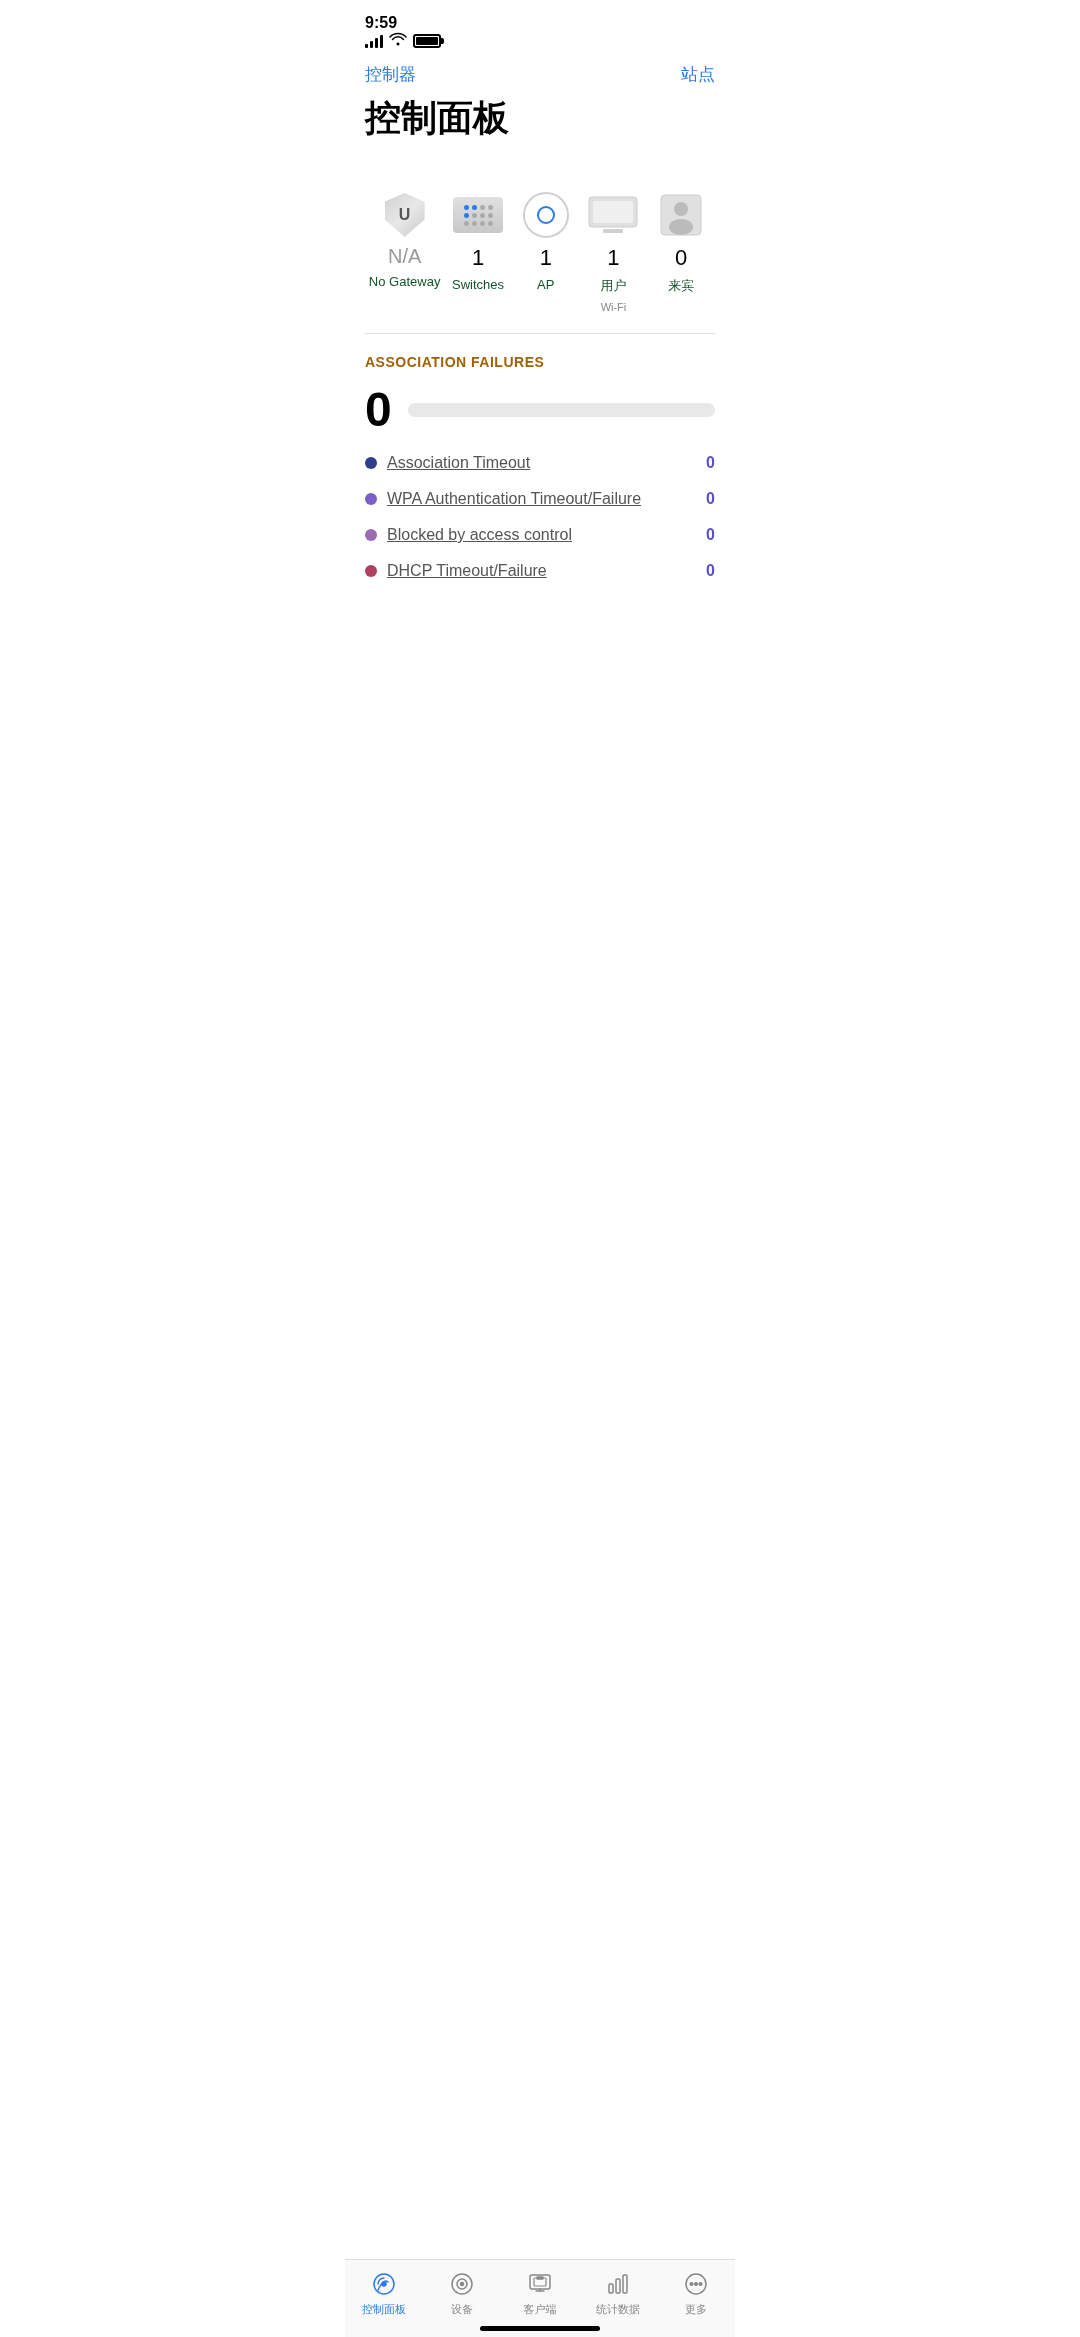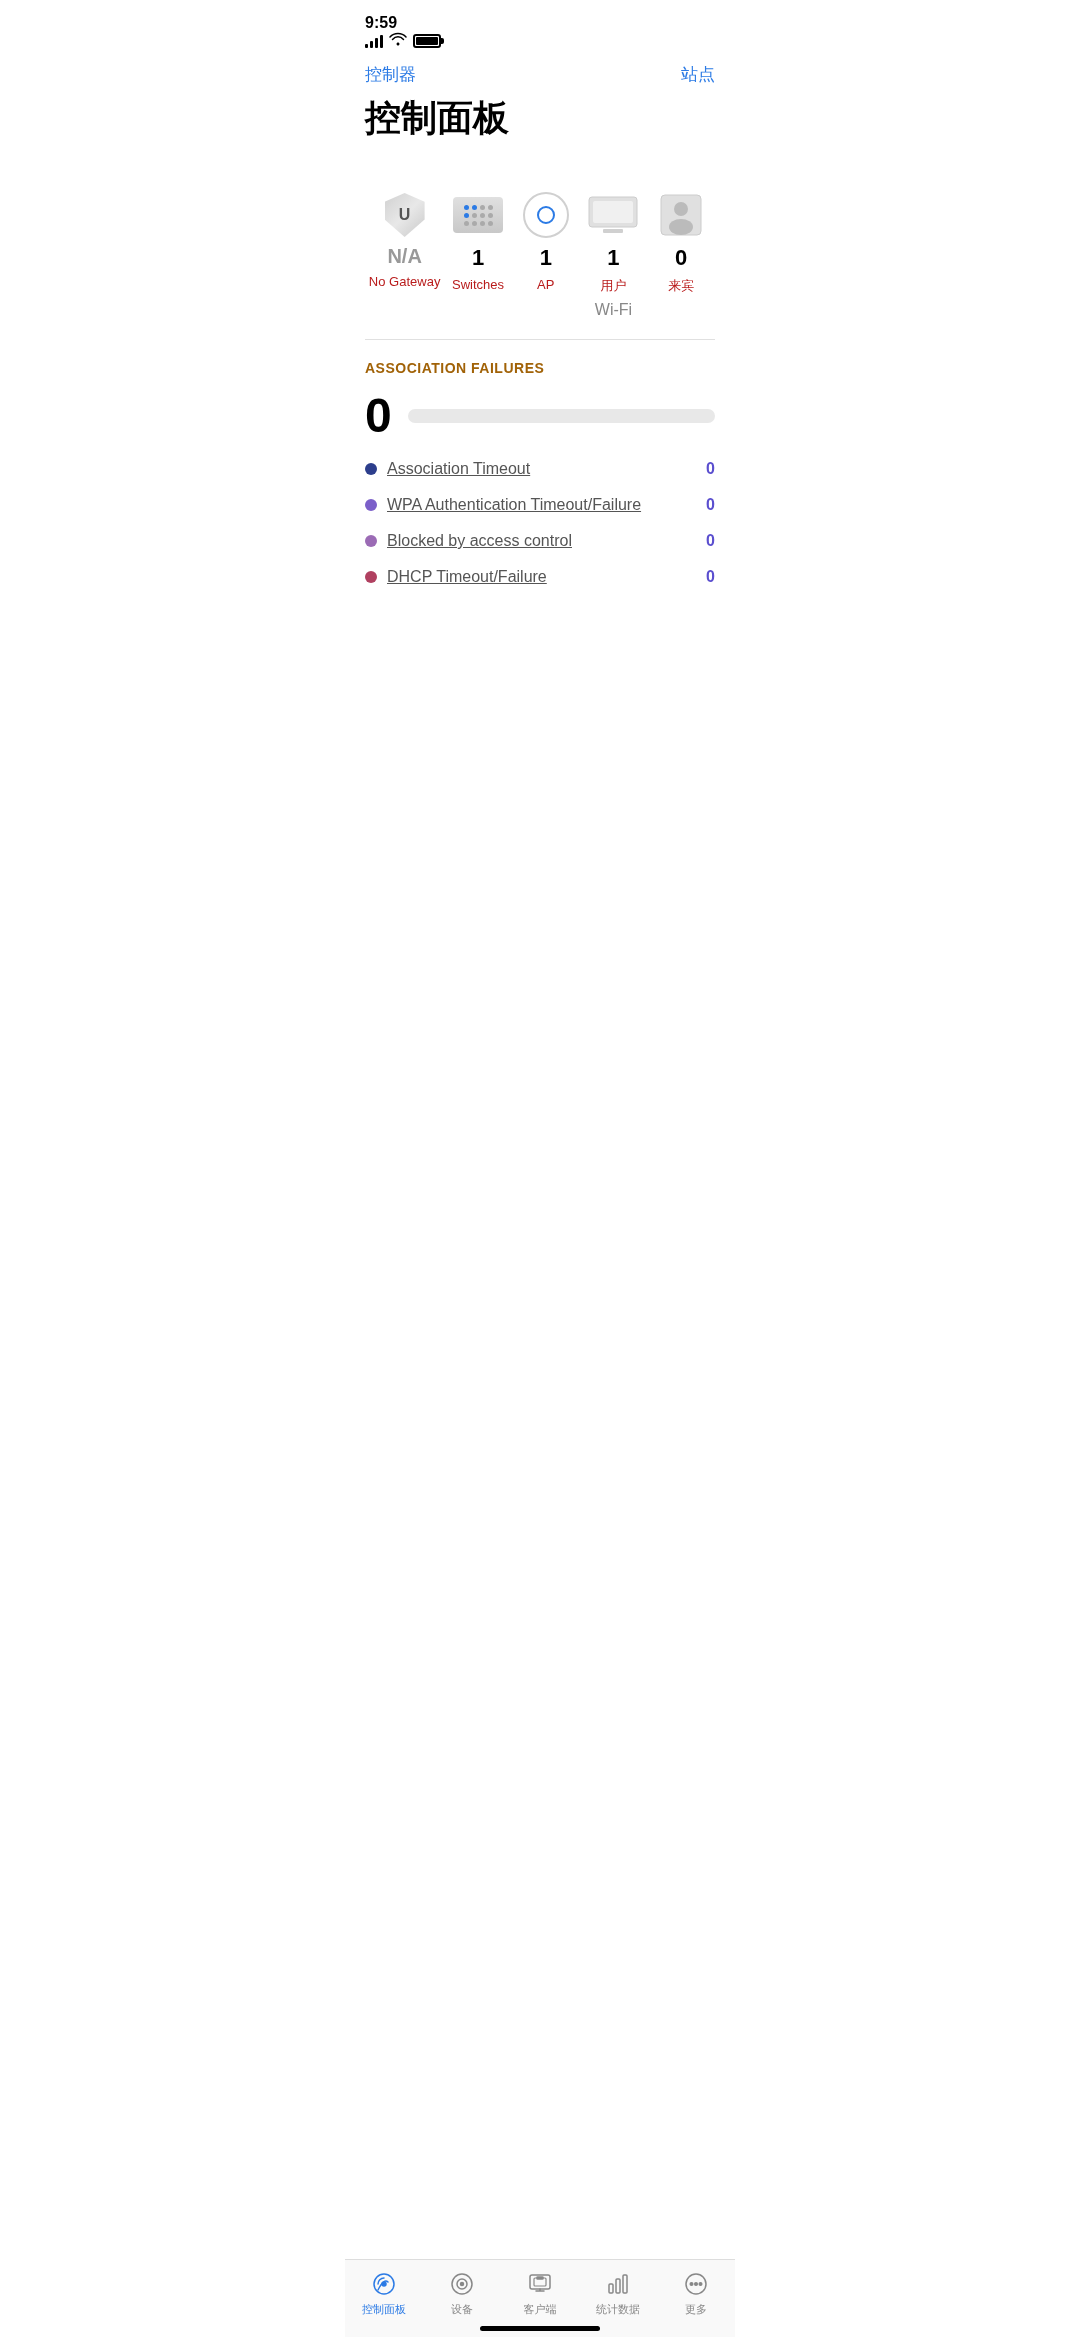--- a/index.html
+++ b/index.html
@@ -261,37 +261,37 @@
 
     .ap-circle {
       width: 18px;
       height: 18px;
       border-radius: 50%;
       border: 2.5px solid #2c7be5;
     }
 
     .device-count {
       font-size: 22px;
-      font-weight: 700;
+      font-weight: 400;
       color: #000;
     }
 
     .device-count.na {
       font-size: 20px;
       color: #999;
     }
 
     .device-label {
       font-size: 13px;
-      color: #b91c1c;
+      color: #14532d;
       text-align: center;
     }
 
     .device-label-sub {
-      font-size: 16px;
+      font-size: 11px;
       color: #888;
       text-align: right;
     }
 
     
     .divider {
       height: 1px;
       background: #e0e0e0;
       margin: 0 0 20px;
     }

